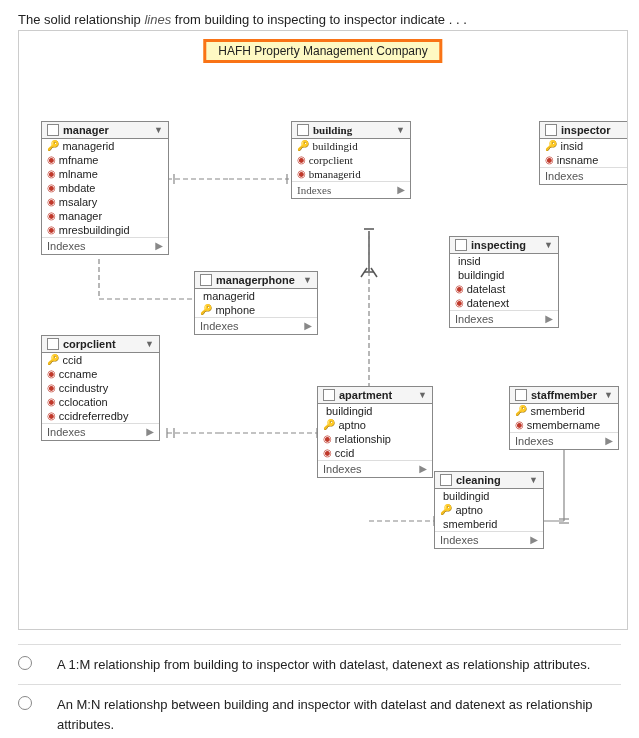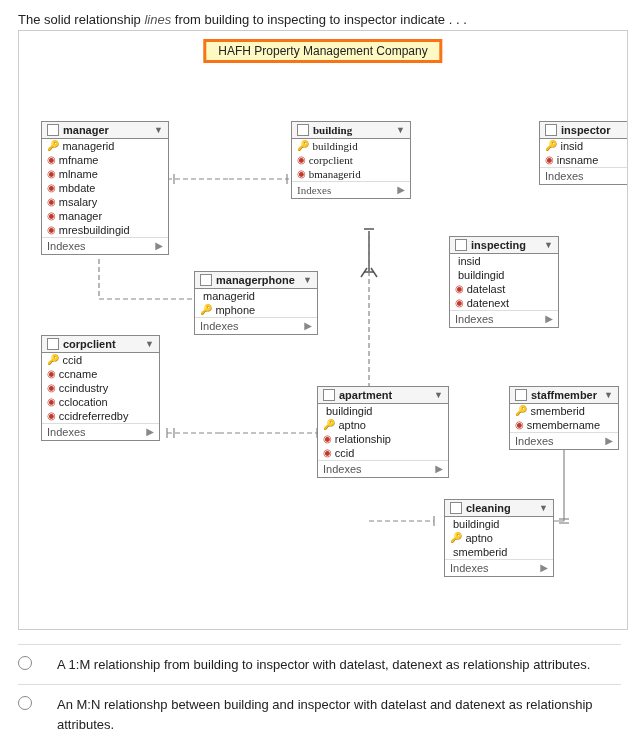--- a/index.html
+++ b/index.html
@@ -368,21 +368,21 @@
     <div class="db-field">
         <span class="field-fk">◉</span>
         <span>ccidreferredby</span>
       </div>
     <div class="db-indexes">
         <span>Indexes</span>
         <span class="indexes-arrow">▶</span>
       </div>
   </div>
 
-  <div class="db-table" style="left:298px; top:355px; width:132px;">
+  <div class="db-table" style="left:298px; top:355px; width:116px;">
     <div class="db-table-header">
       <span class="table-icon"></span>
       <span>apartment</span>
       <span class="sort-icon">▼</span>
     </div>
     <div class="db-field">
         <span class="field-dot"> </span>
         <span>buildingid</span>
       </div>
     <div class="db-field">
@@ -416,21 +416,21 @@
     <div class="db-field">
         <span class="field-fk">◉</span>
         <span>smembername</span>
       </div>
     <div class="db-indexes">
         <span>Indexes</span>
         <span class="indexes-arrow">▶</span>
       </div>
   </div>
 
-  <div class="db-table" style="left:415px; top:468px; width:110px;margin-left:10px;">
+  <div class="db-table" style="left:415px; top:440px; width:110px;">
     <div class="db-table-header">
       <span class="table-icon"></span>
       <span>cleaning</span>
       <span class="sort-icon">▼</span>
     </div>
     <div class="db-field">
         <span class="field-dot"> </span>
         <span>buildingid</span>
       </div>
     <div class="db-field">

